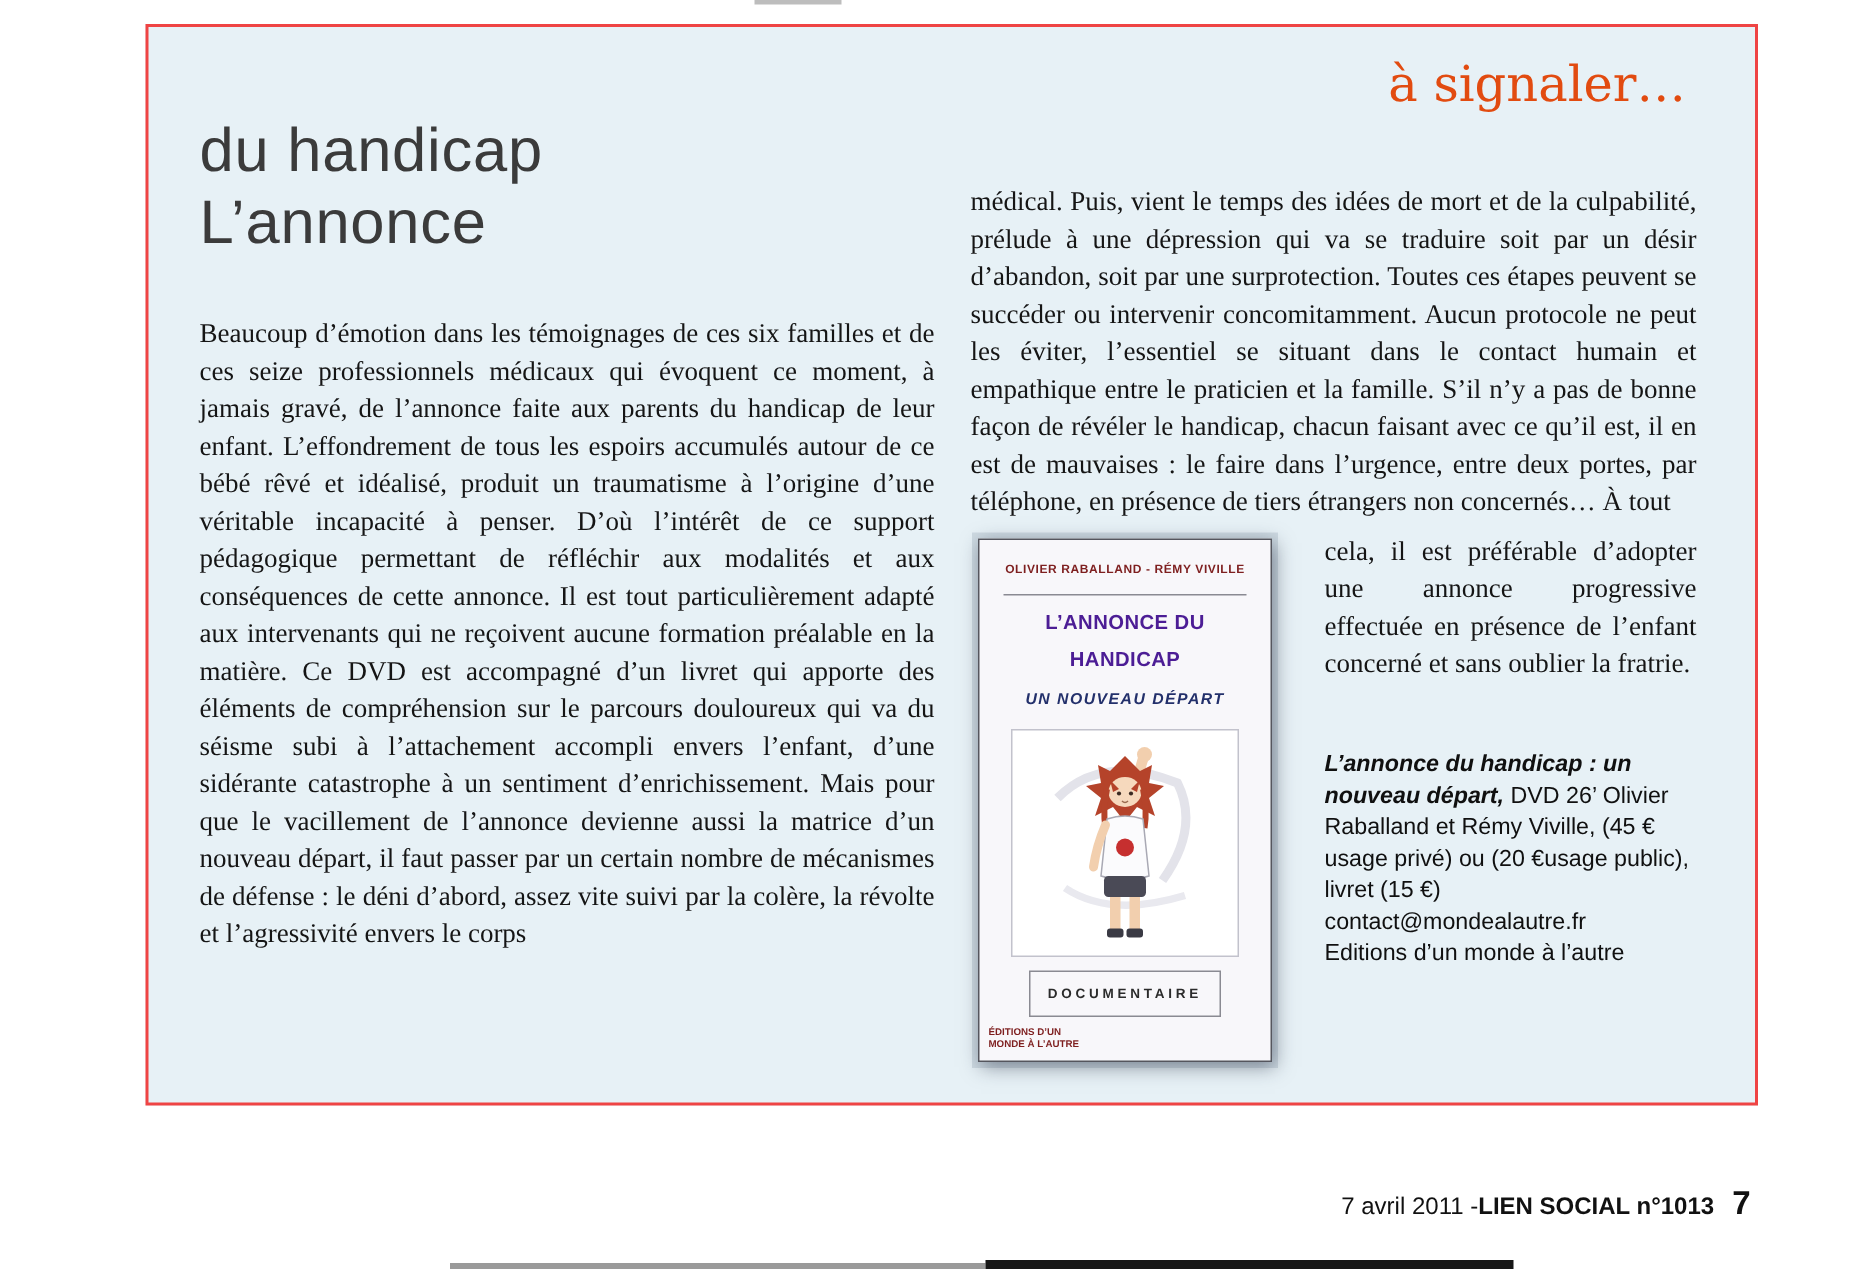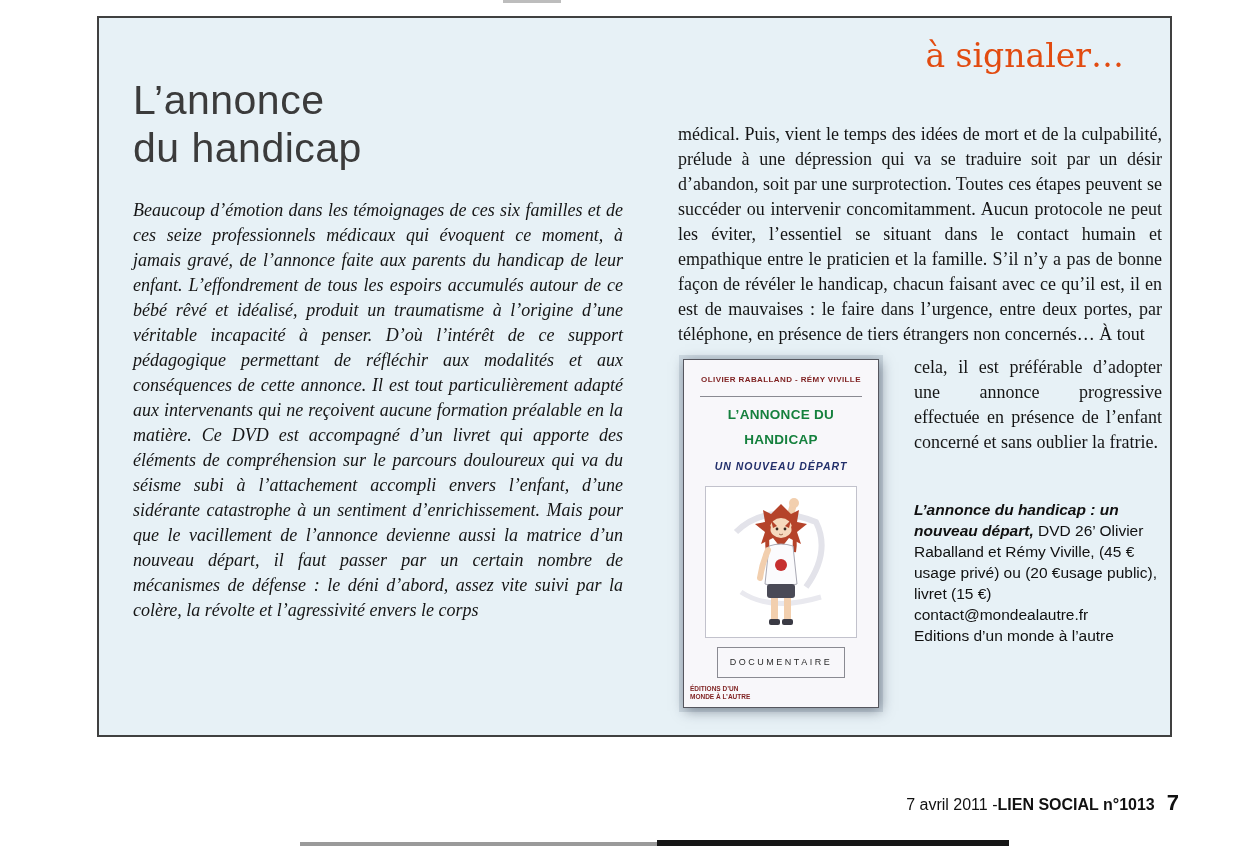--- a/index.html
+++ b/index.html
@@ -3,71 +3,71 @@
 <meta charset="utf-8">
 <style>
   * { margin:0; padding:0; box-sizing:border-box; }
   body {
     width:1241px; height:846px; position:relative;
     background:#ffffff; overflow:hidden;
     font-family:"Liberation Serif", serif;
   }
   .page-box {
     position:absolute; left:97px; top:16px; width:1075px; height:721px;
-    background:#e7f1f6; border:2px solid #404040;
+    background:#e7f1f6; border:2px solid #ef4444;
   }
   .section-label {
     position:absolute; top:18px; right:46px;
     font-family:"DejaVu Serif", serif; font-size:33px; color:#e24b10;
   }
   .article-title {
     position:absolute; left:34px; top:58px;
     font-family:"Liberation Sans", sans-serif;
     font-size:41px; line-height:48px; color:#3b3b3b; letter-spacing:0.5px;
   }
   .col {
     text-align:justify; font-size:18px; line-height:25px; color:#151515;
     hyphens:auto; -webkit-hyphens:auto;
   }
-  .col-left { position:absolute; left:34px; top:180px; width:490px;font-style:italic; }
-  .col-right { position:absolute; left:579px; top:104px; width:484px; }
+  .col-left { position:absolute; left:34px; top:192px; width:490px; }
+  .col-right { position:absolute; left:548px; top:104px; width:484px; }
   .media-row { display:flex; margin-top:8px; }
   .dvd-wrap { flex:0 0 206px; width:206px; }
   .dvd-cover {
     width:196px; margin:4px auto 0; padding:7px 6px 6px;
     background:#f8f7fa; border:1px solid #55565e;
     box-shadow:2px 3px 12px rgba(40,50,70,.5), 0 0 0 4px rgba(160,175,190,.35);
     text-align:center; font-family:"Liberation Sans", sans-serif;
   }
   .dvd-authors { font-size:8px; font-weight:bold; color:#7e1f1f; letter-spacing:.4px; }
   .dvd-rule { height:1px; background:#8a8a92; margin:4px 10px 5px; }
-  .dvd-title { font-size:13.5px; font-weight:bold; color:#15803d; letter-spacing:.3px; }
+  .dvd-title { font-size:13.5px; font-weight:bold; color:#4c1d95; letter-spacing:.3px; }
   .dvd-subtitle { font-size:10.5px; font-style:italic; font-weight:bold; color:#23306b; margin-top:2px; letter-spacing:1px; }
   .dvd-art {
     width:152px; height:152px; margin:7px auto 4px;
     background:#ffffff; border:1px solid #c2c2cc;
     display:flex; align-items:center; justify-content:center;
   }
   .dvd-genre {
-    display:inline-block; font-size:9px; font-weight:normal; letter-spacing:2.5px;
+    display:inline-block; font-size:9px; font-weight:bold; letter-spacing:2.5px;
     color:#2b2b2b; border:1px solid #8a8a92; padding:2px 12px; margin-top:5px;
   }
   .dvd-pub {
     margin-top:7px; text-align:left; font-size:6.5px; line-height:8px;
     font-weight:bold; color:#7e1f1f; width:62px; text-transform:uppercase;
   }
   .wrap-col { flex:1; padding-left:30px; }
   .caption {
     margin-top:44px; text-align:left;
     font-family:"Liberation Sans", sans-serif;
     font-size:15.5px; line-height:21px; color:#101010;
   }
   .caption .ti { font-weight:bold; font-style:italic; }
   .footer {
-    position:absolute; top:777px; right:62px;
+    position:absolute; top:777px; right:74px;
     font-family:"Liberation Sans", sans-serif; font-size:16px; color:#111;
     display:flex; align-items:baseline;
   }
   .footer .journal { font-weight:bold;margin-top:19px; }
   .footer .pagenum { font-weight:bold; font-size:22px; margin-left:12px; }
   .artifact-top { position:absolute; left:503px; top:0; width:58px; height:3px; background:#bdbdbd; }
   .artifact-gray { position:absolute; left:300px; bottom:0; width:357px; height:4px; background:#9a9a9a; }
   .artifact-black { position:absolute; left:657px; bottom:0; width:352px; height:6px; background:#161616; }
 </style>
 </head>
@@ -75,22 +75,22 @@
 
 <div>
 
   <div class="artifact-top"></div>
 
   <div class="page-box">
 
     <div class="section-label">à signaler…</div>
 
     <div class="article-title">
+      <div>du handicap</div>
       <div>L’annonce</div>
-      <div>du handicap</div>
     </div>
 
     <div class="col col-left">
       <p>Beaucoup d’émotion dans les témoignages de ces six familles et de ces seize professionnels médicaux qui évoquent ce moment, à jamais gravé, de l’annonce faite aux parents du handicap de leur enfant. L’effondrement de tous les espoirs accumulés autour de ce bébé rêvé et idéalisé, produit un traumatisme à l’origine d’une véritable incapacité à penser. D’où l’intérêt de ce support pédagogique permettant de réfléchir aux modalités et aux conséquences de cette annonce. Il est tout particulièrement adapté aux intervenants qui ne reçoivent aucune formation préalable en la matière. Ce DVD est accompagné d’un livret qui apporte des éléments de compréhension sur le parcours douloureux qui va du séisme subi à l’attachement accompli envers l’enfant, d’une sidérante catastrophe à un sentiment d’enrichissement. Mais pour que le vacillement de l’annonce devienne aussi la matrice d’un nouveau départ, il faut passer par un certain nombre de mécanismes de défense : le déni d’abord, assez vite suivi par la colère, la révolte et l’agressivité envers le corps</p>
     </div>
 
     <div class="col col-right">
       <p>médical. Puis, vient le temps des idées de mort et de la culpabilité, prélude à une dépression qui va se traduire soit par un désir d’abandon, soit par une surprotection. Toutes ces étapes peuvent se succéder ou intervenir concomitamment. Aucun protocole ne peut les éviter, l’essentiel se situant dans le contact humain et empathique entre le praticien et la famille. S’il n’y a pas de bonne façon de révéler le handicap, chacun faisant avec ce qu’il est, il en est de mauvaises : le faire dans l’urgence, entre deux portes, par téléphone, en présence de tiers étrangers non concernés… À tout</p>
 
       <div class="media-row">

